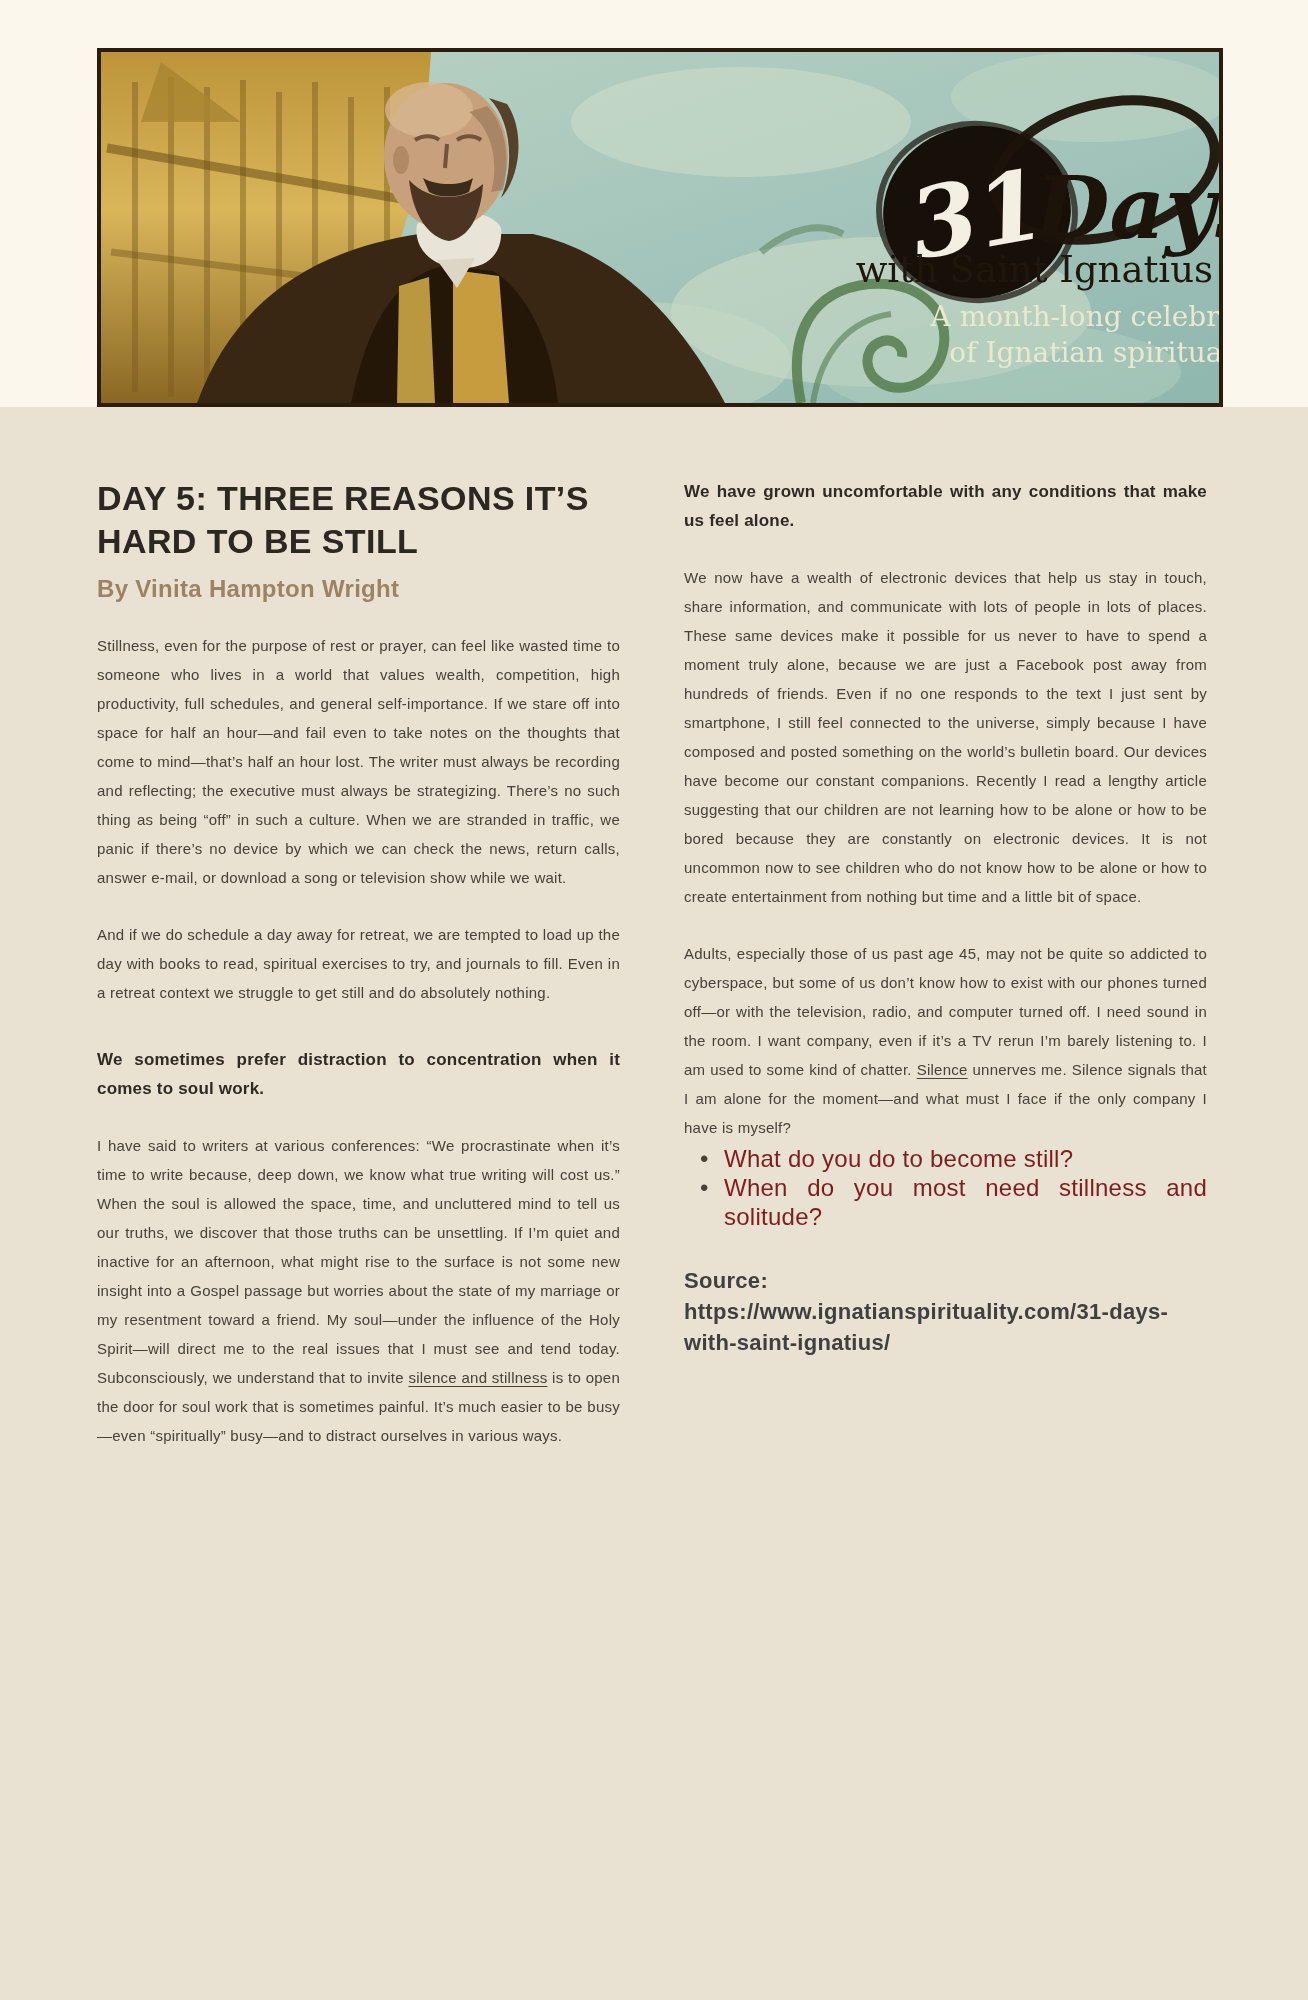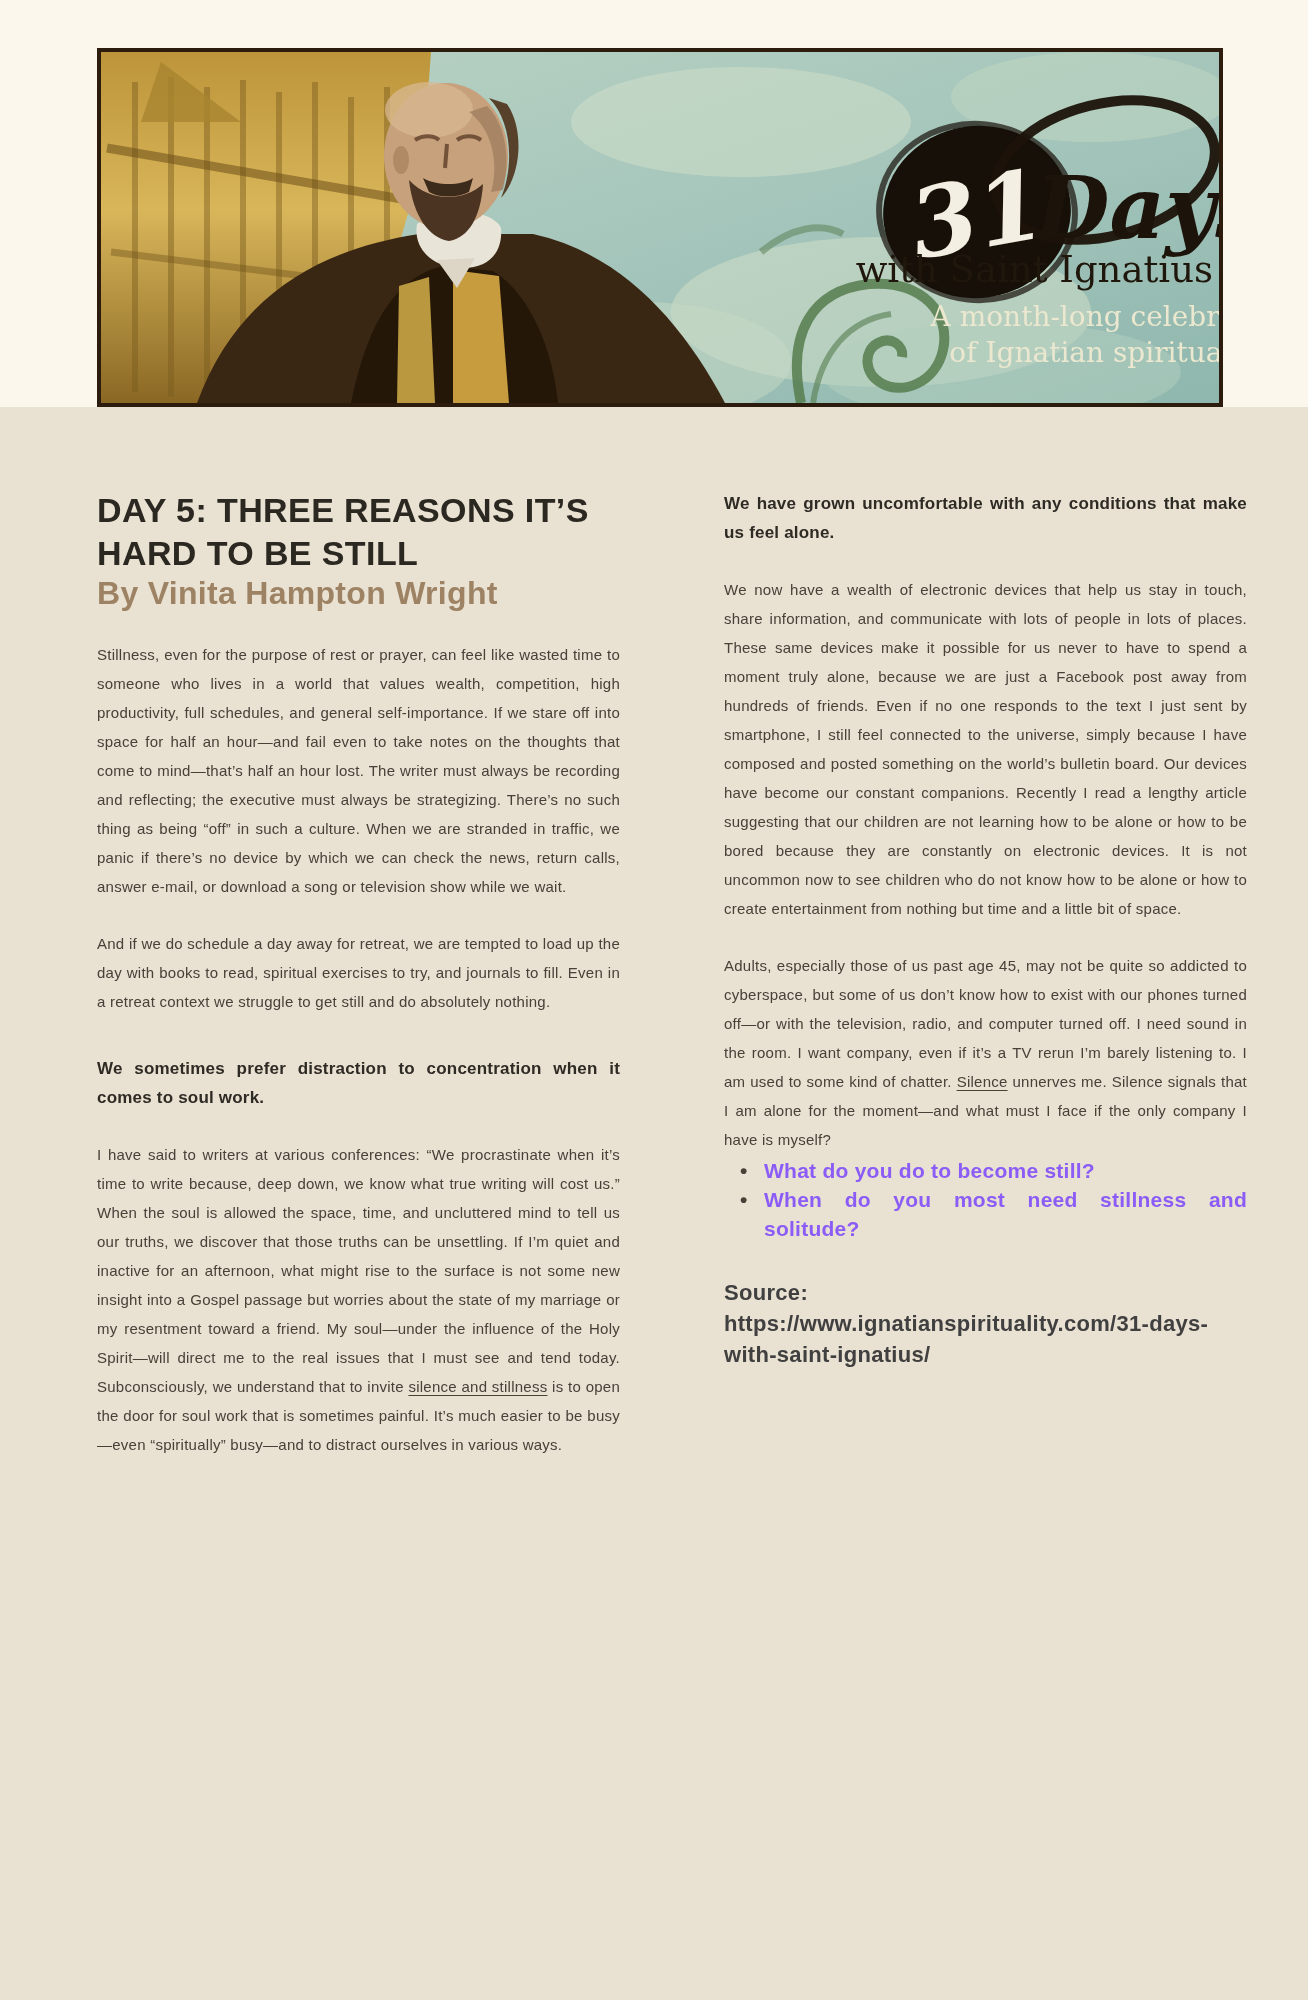--- a/index.html
+++ b/index.html
@@ -11,44 +11,44 @@
   }
   .banner{
     position:absolute;left:97px;top:48px;width:1126px;height:359px;
     border:4px solid #2c1c0e;box-sizing:border-box;background:#a6c6bc;overflow:hidden;
   }
   .banner svg{display:block;width:100%;height:100%;}
   .body-bg{
     position:absolute;left:0;top:407px;width:1308px;height:1593px;background:#e9e1d2;
   }
   .content{
-    position:absolute;left:0;top:425px;width:1308px;box-sizing:border-box;
-    padding:64px 85px 0 97px;display:flex;gap:104px;
+    position:absolute;left:0;top:413px;width:1308px;box-sizing:border-box;
+    padding:64px 85px 0 97px;display:flex;gap:64px;
   }
   .col{flex:0 0 523px;width:523px;}
   .title{
     margin:0;font-size:34px;line-height:1.26;font-weight:bold;
     letter-spacing:.4px;color:#2b2721;
   }
   .byline{
-    margin-top:0;font-size:32px;font-weight:bold;color:#9d8364;letter-spacing:.3px;
+    margin-top:12px;font-size:24px;font-weight:bold;color:#9d8364;letter-spacing:.3px;
   }
   .subhead{
     margin:38px 0 0;font-size:17px;line-height:29px;font-weight:bold;
     color:#2e2a24;text-align:justify;letter-spacing:.2px;
   }
   .col-right .subhead.first{margin-top:0;}
   .para{
     margin:28px 0 0;font-size:15px;line-height:29px;color:#474138;
     text-align:justify;letter-spacing:.25px;
   }
   .u{text-decoration:underline;text-underline-offset:3px;}
   .questions{
-    margin:2px 0 0;padding:0;list-style:none;font-size:21px;line-height:29px;
-    color:#8b5cf6;letter-spacing:.25px;font-weight:bold;
+    margin:2px 0 0;padding:0;list-style:none;font-size:24px;line-height:29px;
+    color:#7f1d1d;letter-spacing:.25px;
   }
   .questions li{position:relative;padding-left:40px;text-align:justify;}
   .questions li::before{content:"\2022";position:absolute;left:16px;color:#474138;}
   .source{
     margin-top:34px;font-size:22px;line-height:31px;font-weight:bold;
     color:#404040;letter-spacing:.3px;
   }
   .source a{color:inherit;text-decoration:none;overflow-wrap:anywhere;word-break:break-word;cursor:pointer;}
 </style>
 </head>

